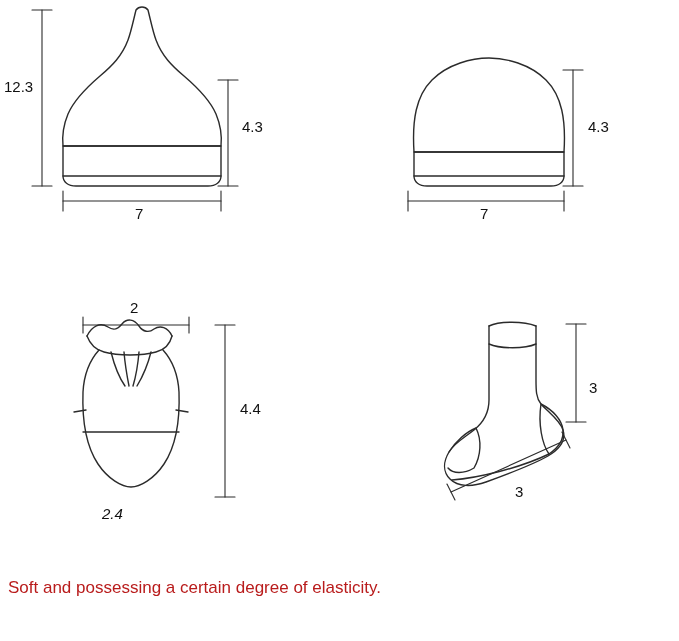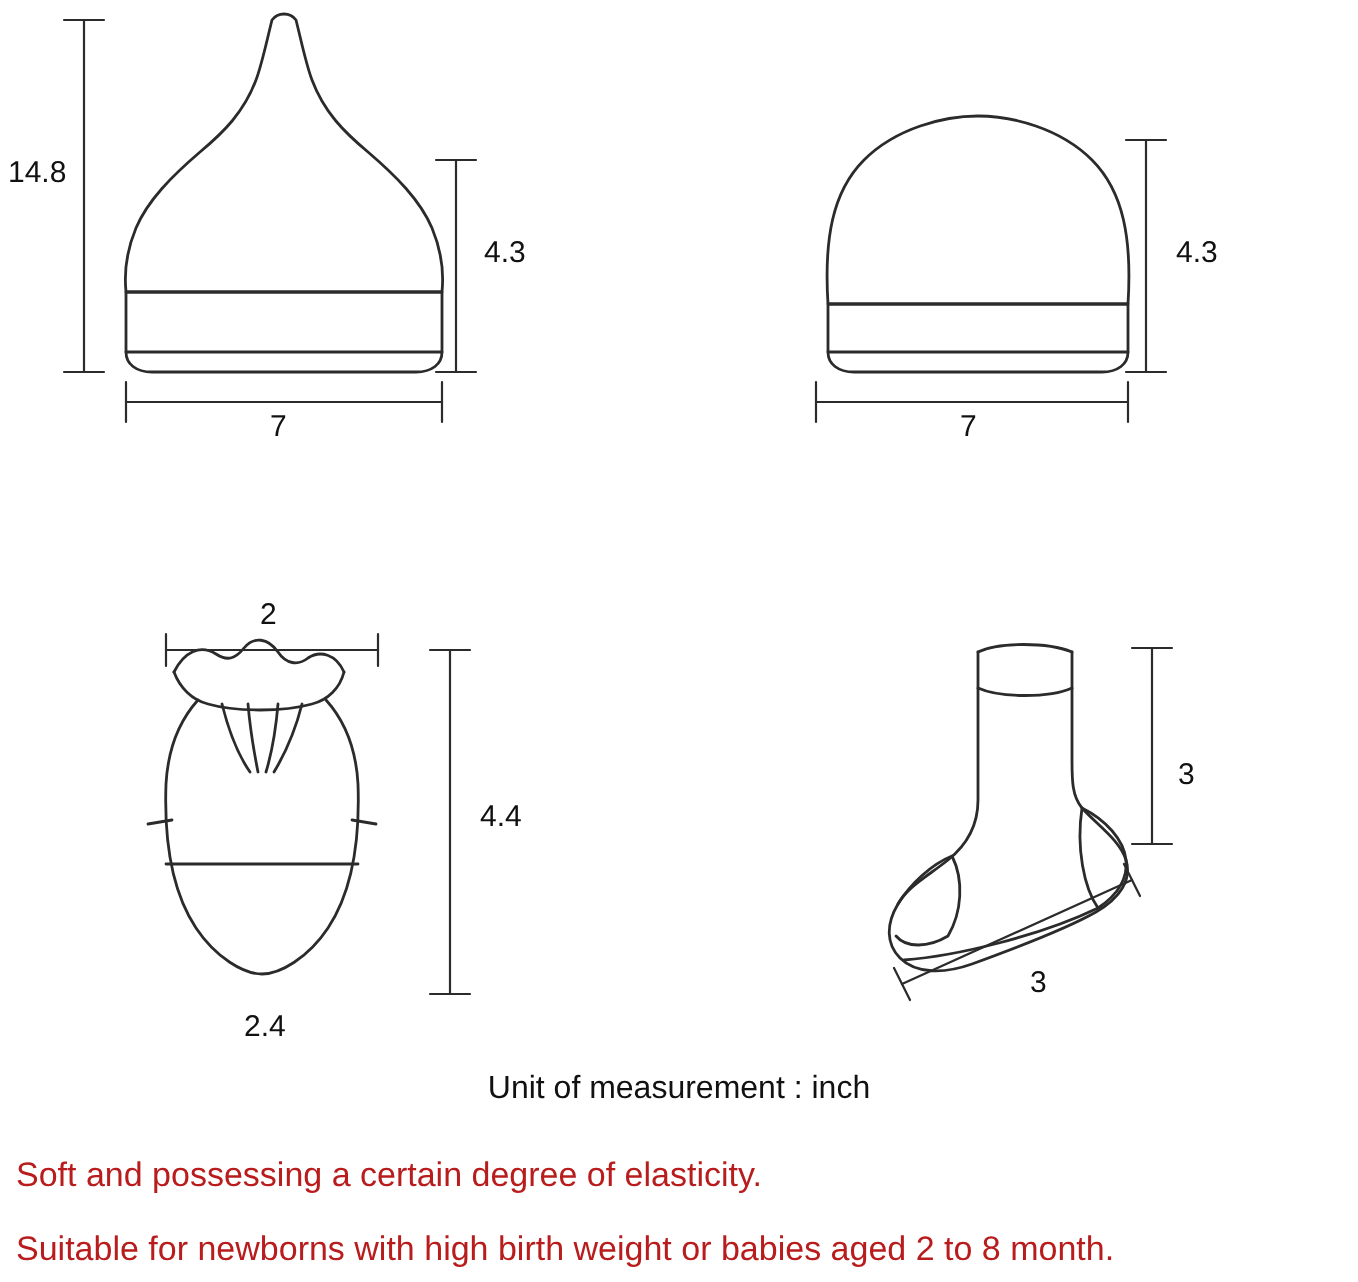--- a/index.html
+++ b/index.html
@@ -195,39 +195,37 @@
 
       <g stroke-width="1.1">
         <line x1="451" y1="492" x2="566" y2="440"></line>
         <line x1="447" y1="484" x2="455" y2="500"></line>
         <line x1="562" y1="432" x2="570" y2="448"></line>
       </g>
 
     </g>
   </svg>
 
-  <div class="dim-label" style="left:4px; top:78px;">14.8</div>
+  <div class="dim-label" style="left:4px; top:78px;">12.3</div>
 
   <div class="dim-label" style="left:242px; top:118px;">4.3</div>
 
   <div class="dim-label" style="left:135px; top:205px;">7</div>
 
   <div class="dim-label" style="left:588px; top:118px;">4.3</div>
 
   <div class="dim-label" style="left:480px; top:205px;">7</div>
 
   <div class="dim-label" style="left:130px; top:299px;">2</div>
 
   <div class="dim-label" style="left:240px; top:400px;">4.4</div>
 
-  <div class="dim-label" style="left:122px; top:505px;">2.4</div>
+  <div class="dim-label" style="left:102px; top:505px;font-style:italic;">2.4</div>
 
   <div class="dim-label" style="left:589px; top:379px;">3</div>
 
   <div class="dim-label" style="left:515px; top:483px;">3</div>
 
-  <div class="unit-line">Unit of measurement : inch</div>
 
   <div class="note note-1">Soft and possessing a certain degree of elasticity.</div>
 
-  <div class="note note-2">Suitable for newborns with high birth weight or babies aged 2 to 8 month.</div>
 
 </div>
 
 </body></html>

